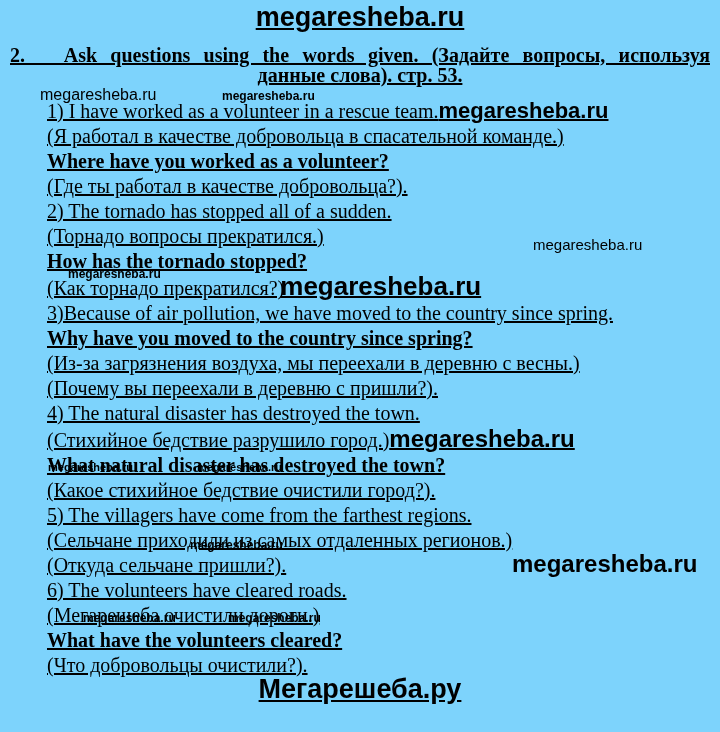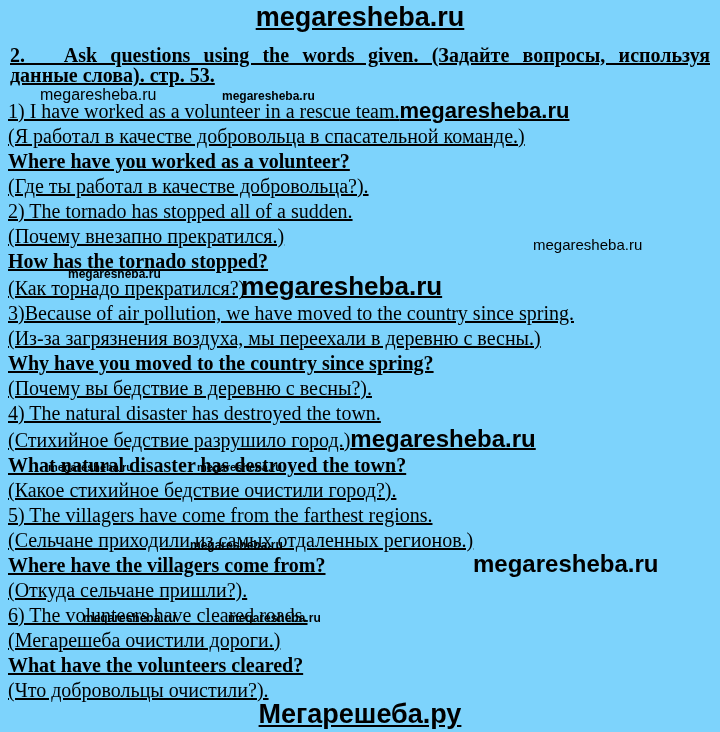--- a/index.html
+++ b/index.html
@@ -21,29 +21,29 @@
   }
 
   .heading {
     margin-top: 12px;
     padding: 0 10px;
     font-weight: bold;
     font-size: 20px;
     line-height: 20px;
   }
   .heading .l1 { text-align: justify; text-align-last: justify; }
-  .heading .l2 { text-align: left; }
+  .heading .l2 { text-align: center; }
 
   .doc-body {
     margin-top: 13px;
     padding-left: 8px;
     font-size: 20px;
     line-height: 25px;
   }
-  .line { white-space: nowrap; }
+  .line { white-space: nowrap; margin-left: 39px; }
   .q { font-weight: bold; }
   .rel { position: relative; }
 
   
   .wm {
     position: absolute;
     font-family: "Liberation Sans", sans-serif;
     white-space: nowrap;
   }
   .wm-sm  { font-weight: bold; font-size: 12px; }
@@ -107,37 +107,37 @@
   </div>
 
   <div class="doc-body">
 
     <div class="line"><span>1) I have worked as a volunteer in a rescue team.</span><span class="wm-inline">megaresheba.ru</span></div>
     <div class="line">(Я работал в качестве добровольца в спасательной команде.)</div>
     <div class="line q">Where have you worked as a volunteer?</div>
     <div class="line">(Где ты работал в качестве добровольца?).</div>
 
     <div class="line">2) The tornado has stopped all of a sudden.</div>
-    <div class="line">(Почему внезапно прекратился.)</div>
+    <div class="line">(Торнадо вопросы прекратился.)</div>
     <div class="line q">How has the tornado stopped?</div>
     <div class="line"><span>(Как торнадо прекратился?)</span><span class="wm-inline-lg">megaresheba.ru</span></div>
 
     <div class="line">3)Because of air pollution, we have moved to the country since spring.</div>
+    <div class="line q">Why have you moved to the country since spring?</div>
     <div class="line">(Из-за загрязнения воздуха, мы переехали в деревню с весны.)</div>
-    <div class="line q">Why have you moved to the country since spring?</div>
-    <div class="line">(Почему вы бедствие в деревню с весны?).</div>
+    <div class="line">(Почему вы переехали в деревню с пришли?).</div>
 
     <div class="line">4) The natural disaster has destroyed the town.</div>
     <div class="line"><span>(Стихийное бедствие разрушило город.)</span><span class="wm-inline-md">megaresheba.ru</span></div>
     <div class="line q">What natural disaster has destroyed the town?</div>
     <div class="line">(Какое стихийное бедствие очистили город?).</div>
 
     <div class="line">5) The villagers have come from the farthest regions.</div>
     <div class="line">(Сельчане приходили из самых отдаленных регионов.)</div>
-    <div class="line q rel"><span>Where have the villagers come from?</span><span class="wm-right">megaresheba.ru</span></div>
+    <div class="line q rel"><span class="wm-right">megaresheba.ru</span></div>
     <div class="line">(Откуда сельчане пришли?).</div>
 
     <div class="line">6) The volunteers have cleared roads.</div>
     <div class="line">(Мегарешеба очистили дороги.)</div>
     <div class="line q">What have the volunteers cleared?</div>
     <div class="line">(Что добровольцы очистили?).</div>
 
   </div>
 
   <div class="footer-title">Мегарешеба.ру</div>

